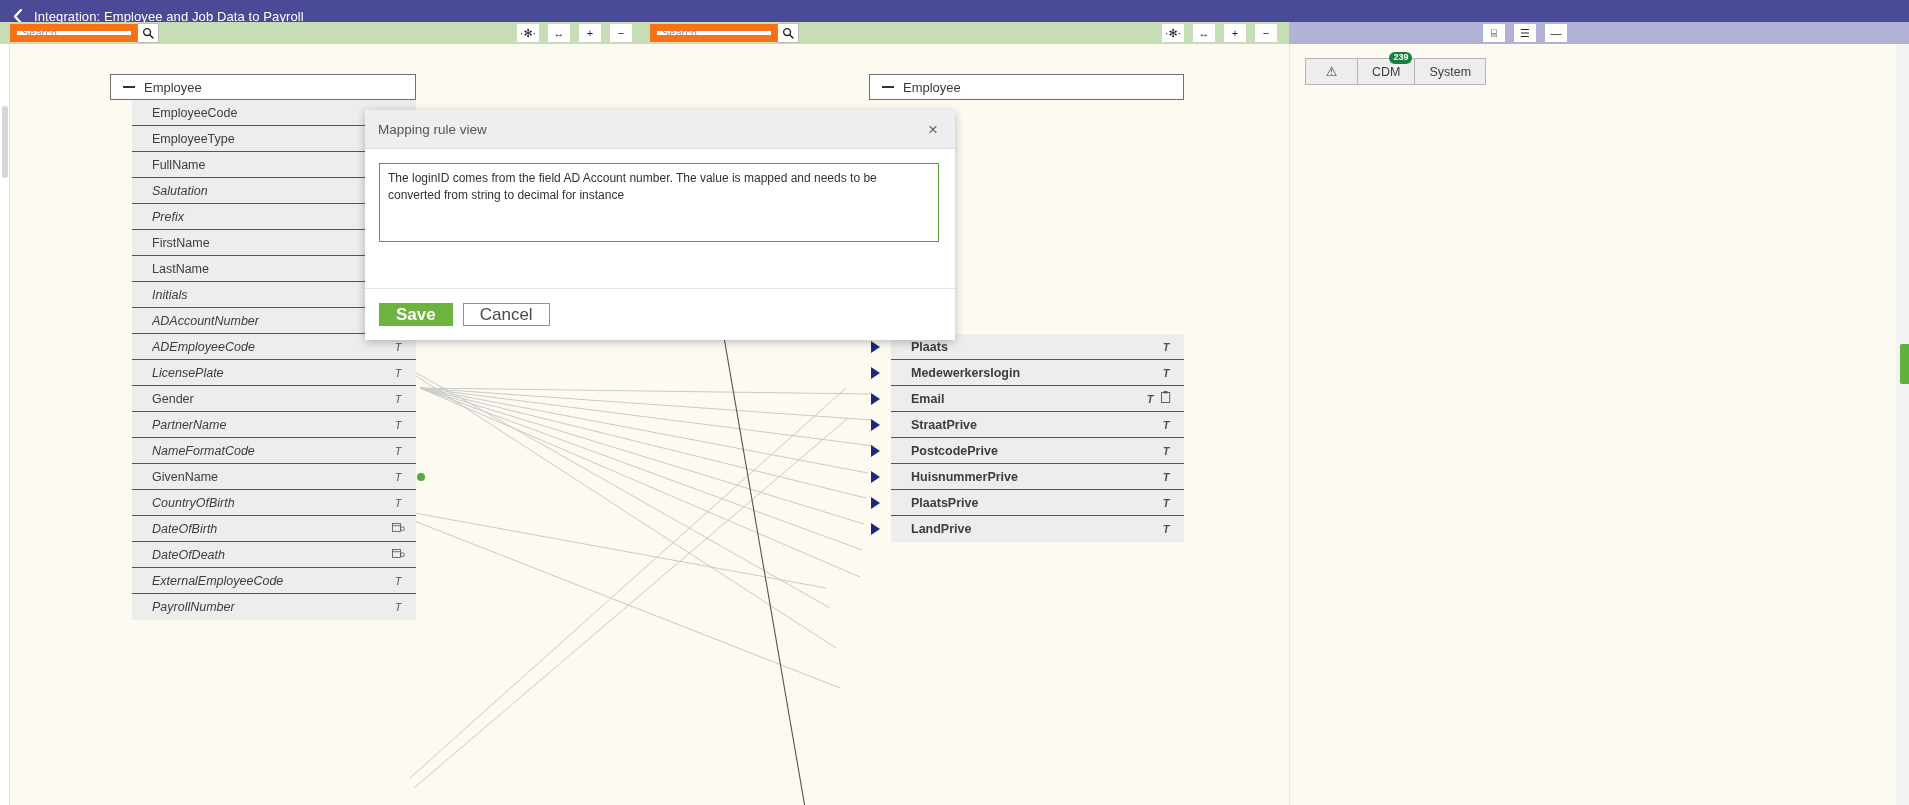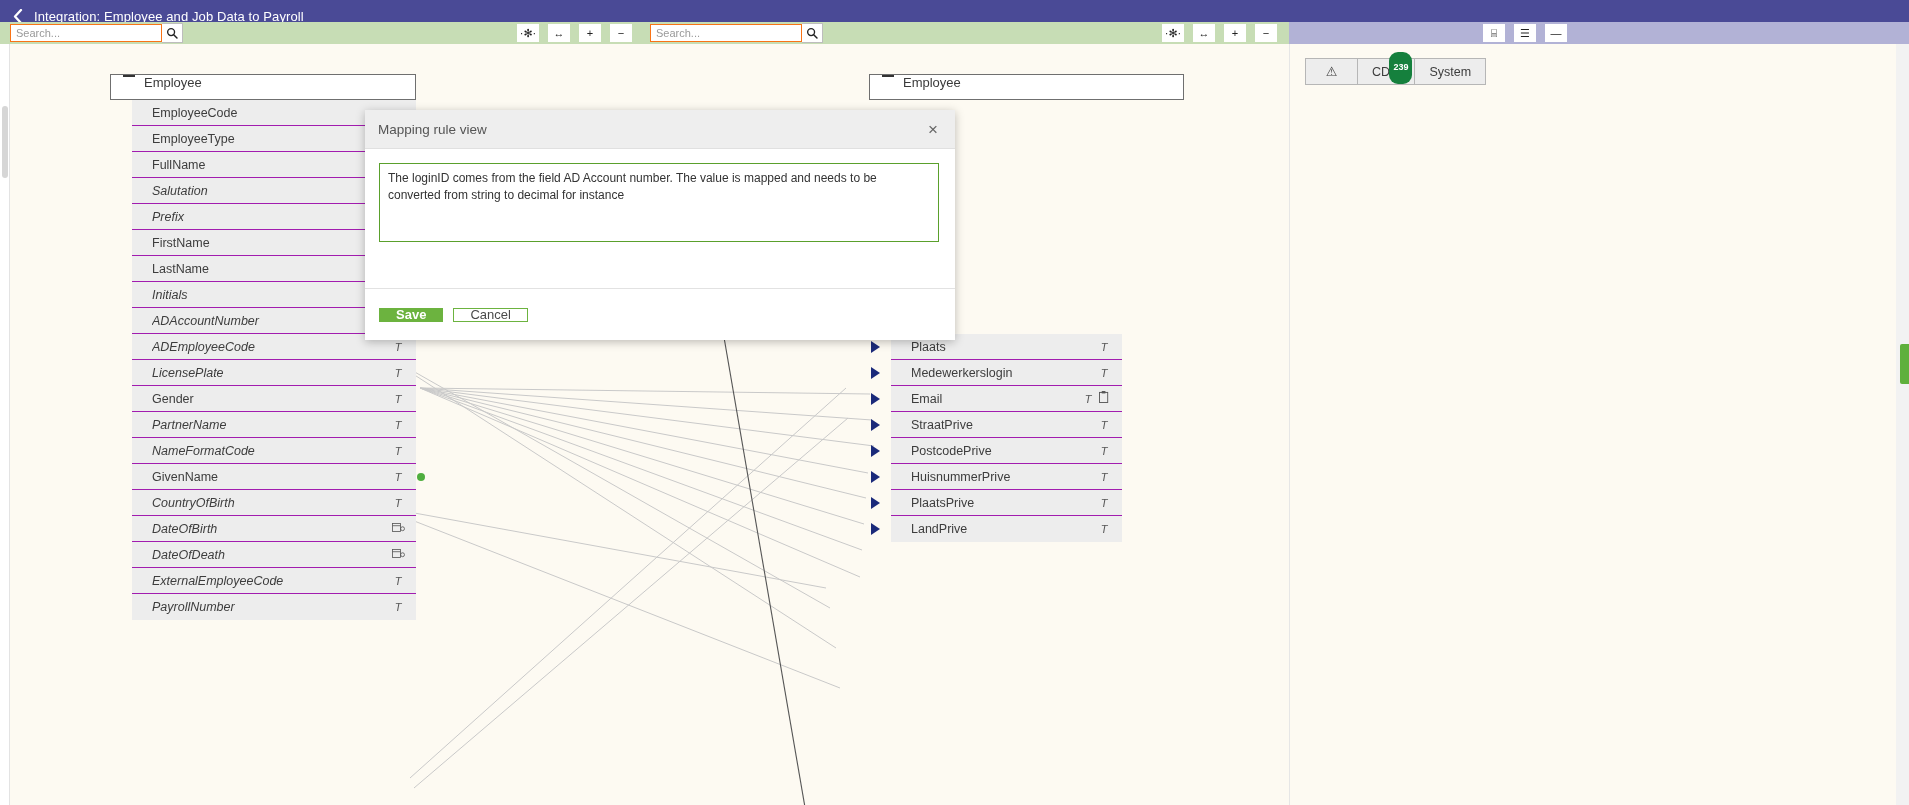--- a/index.html
+++ b/index.html
@@ -34,21 +34,21 @@
     position:absolute; top:22px; height:22px;
     background:#c7ddb5;
     display:flex; align-items:center;
   }
   #toolbar-left{ left:0; width:640px; }
   #toolbar-right{ left:640px; width:649px; background:#c7ddb5; }
   #toolbar-side{ left:1289px; width:620px; background:#b2b2d6; }
 
   .searchwrap{ display:flex; align-items:center; margin-left:10px; }
   .search-input{
-    width:152px; height:18px; border:1px solid #f97316; background:#fff;
+    width:128px; height:18px; border:7px solid #f97316; background:#fff;
     font-family:"Liberation Sans", sans-serif; font-size:11px; color:#333;
     padding:0 5px; outline:none;
   }
   .search-input::placeholder{ color:#9a9a9a; }
   .search-btn{
     width:21px; height:20px; border:1px solid #bdbdbd; border-left:none;
     background:#fff; cursor:pointer; display:flex; align-items:center; justify-content:center;
     padding:0;
   }
   .tbtn-group{ display:flex; align-items:center; gap:9px; margin-left:auto; }
@@ -73,21 +73,21 @@
   }
   #leftgutter-thumb{
     position:absolute; left:2px; top:62px; width:6px; height:72px;
     background:#d6d6d6; border-radius:3px;
   }
 
   
   .panel{ position:absolute; }
   .panel-head{
     border:1px solid #6f6f6f; background:#fff;
-    height:26px; display:flex; align-items:flex-start;
+    height:26px; display:flex; align-items:center;
     padding-left:12px; font-size:13px; color:#3a3a3a;
   }
   .collapse-mark{
     display:inline-block; width:12px; height:2px; background:#333;
     margin-right:9px;
   }
   .field-row{
     height:26px; display:flex; align-items:center;
     background:#ededed; border-bottom:1px solid #a21caf;
     padding:0 10px 0 20px; font-size:12.5px; color:#3d3d3d;
@@ -99,21 +99,21 @@
   .ftype{
     font-size:11px; color:#555; font-style:italic;
     width:16px; text-align:center; flex:none;
   }
   .ficon{ width:16px; text-align:center; flex:none; }
 
   #panel-left{ left:110px; top:30px; width:306px; }
   #panel-left .field-row{ margin-left:22px; width:284px; }
 
   #panel-right{ left:869px; top:30px; width:315px; }
-  #panel-right .field-row{ margin-left:22px; width:231px; }
+  #panel-right .field-row{ margin-left:22px; width:293px;font-weight:bold; }
   .arrow-marker{
     position:absolute; left:-20px; top:7px;
     width:0; height:0;
     border-top:6px solid transparent; border-bottom:6px solid transparent;
     border-left:9px solid #1b2a7a;
   }
   .dot-marker{
     position:absolute; right:-9px; top:9px; width:8px; height:8px;
     border-radius:50%; background:#4fae3f;
   }
@@ -131,21 +131,21 @@
     height:27px; min-width:52px; padding:0 14px;
     border:1px solid #b6b6b6; border-right:none;
     background:#ededed; display:flex; align-items:center; justify-content:center;
     font-size:12.5px; color:#3d3d3d; cursor:pointer; position:relative;
   }
   .stab:last-child{ border-right:1px solid #b6b6b6; }
   .warn-ico{ color:#3d3d3d; font-size:13px; }
   .badge{
     position:absolute; top:-7px; right:2px;
     background:#15803d; color:#fff; border-radius:9px;
-    font-size:9px; padding:11px 4px; line-height:1.1; font-weight:bold;
+    font-size:9px; padding:1px 4px; line-height:1.1; font-weight:bold;
   }
   #sidebar-strip{
     position:absolute; right:0; top:0; width:13px; height:761px; background:#f2f2f2;
   }
   #green-tab{
     position:absolute; right:0; top:300px; width:9px; height:40px;
     background:#5fb03c; border-radius:2px 0 0 2px; cursor:pointer;
   }
 
   
@@ -170,21 +170,21 @@
     font-family:"Liberation Sans", sans-serif; font-size:12px; color:#333;
     padding:6px 8px; resize:none; line-height:1.45;
     background:#fff;
   }
   #modal-footer{
     position:absolute; left:0; bottom:0; width:590px; height:52px;
     border-top:1px solid #e2e2e2; display:flex; align-items:center;
     padding-left:14px; gap:10px;
   }
   .btn{
-    height:14px; padding:0 16px; font-size:13px;
+    height:23px; padding:0 16px; font-size:17px;
     font-family:"Liberation Sans", sans-serif; cursor:pointer;
     display:flex; align-items:center; justify-content:center;
   }
   #save-btn{ background:#6cb33f; border:1px solid #6cb33f; color:#fff; font-weight:bold; }
   #cancel-btn{ background:#fff; border:1px solid #6cb33f; color:#4a4a4a; }
 </style>
 </head>
 <body>
 
 <div id="topbar">

